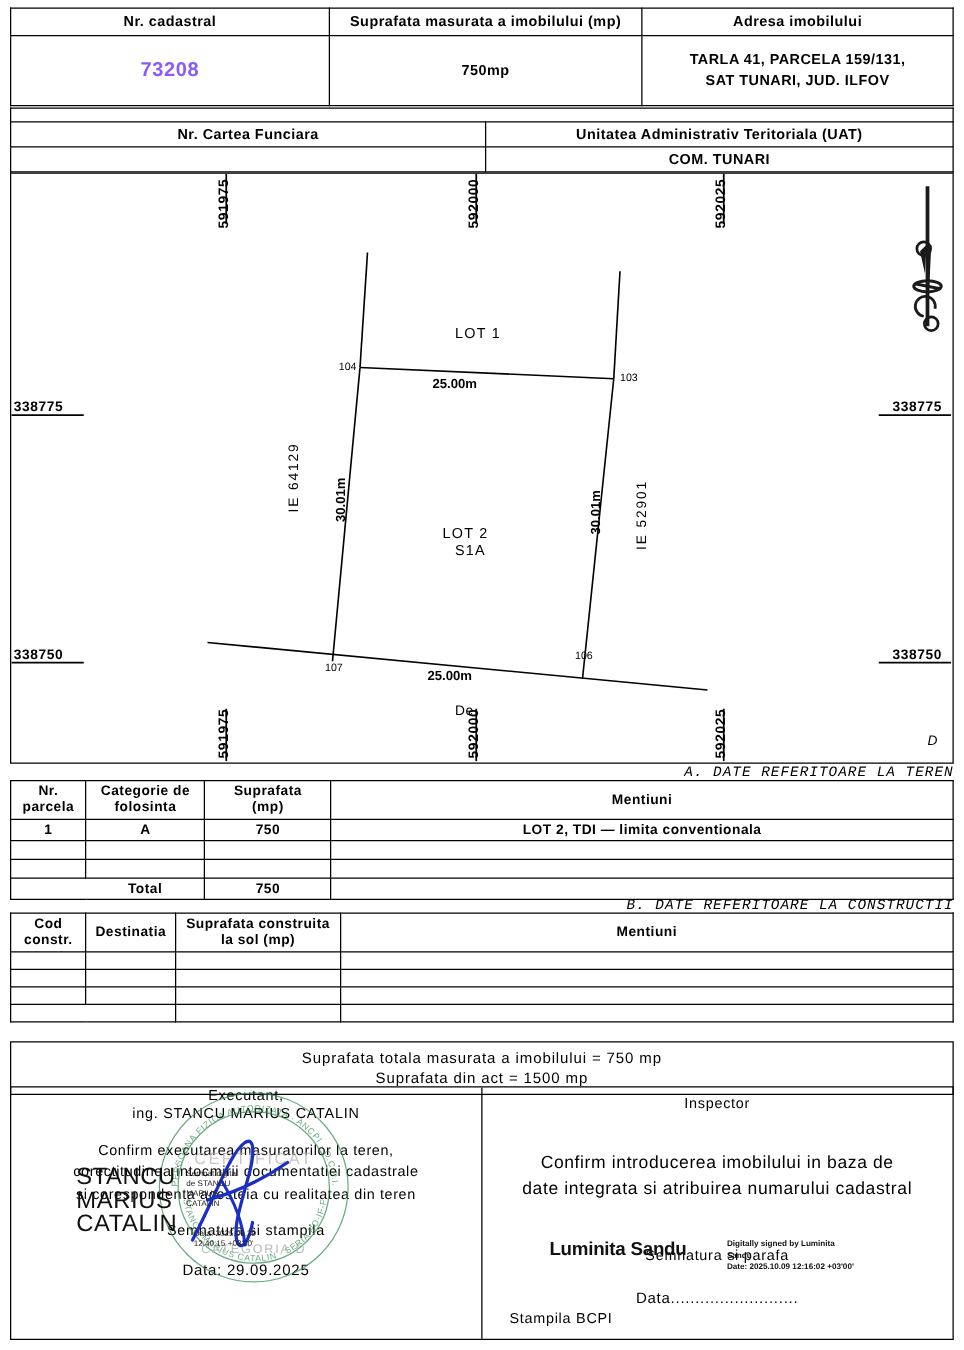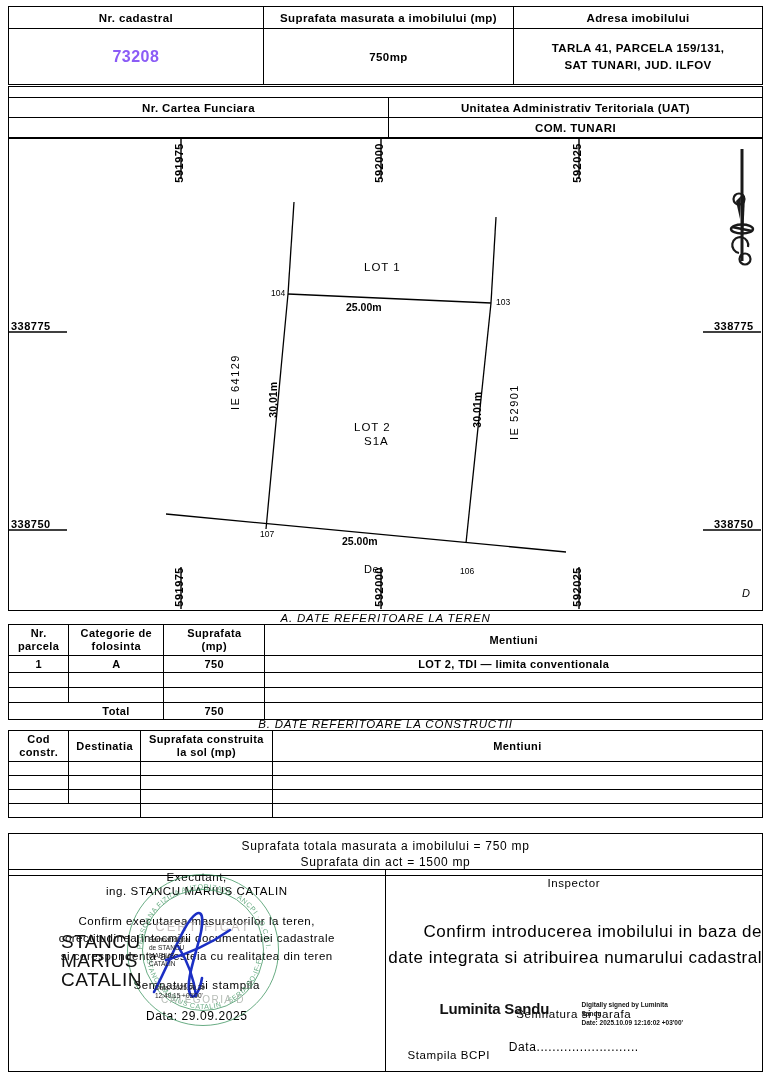--- a/index.html
+++ b/index.html
@@ -132,24 +132,25 @@
   .d-label {
     position: absolute;
     font-size: 11px;
     font-style: italic;
   }
 
   
   .sec-cap {
     position: absolute;
     width: 755px; left: 8px;
-    text-align: center;
+    text-align: right;
     font-style: italic;
     font-size: 11.5px;
     letter-spacing: 0.8px;
+    font-family: Liberation Mono, monospace;
   }
 
   
   .tblA-wrap { position: absolute; left: 8px; top: 624px; width: 755px; }
   .tblA-wrap td { height: 13px; font-size: 11px; }
   .tblA-wrap tr.hdr td { height: 26px; line-height: 1.2; }
   .tblA-wrap tr.data td { height: 15px; }
 
   
   .tblB-wrap { position: absolute; left: 8px; top: 730px; width: 755px; }
@@ -184,21 +185,21 @@
   }
   .sig-left  { width: 50%; border-right: 1.6px solid #000; }
   .sig-right { width: 50%; }
   .sig-title { font-size: 11.5px; letter-spacing: 0.6px; margin-top: 1px; text-align: center; }
   .sig-name  { font-size: 11.5px; letter-spacing: 0.6px; margin-top: 2px; }
   .sig-body  { font-size: 11.5px; letter-spacing: 0.5px; line-height: 1.5; margin-top: 16px; }
   .sig-foot  { font-size: 11.5px; letter-spacing: 0.6px; margin-top: 14px; }
   .sig-date  { font-size: 12px; letter-spacing: 0.6px; margin-top: 18px; }
 
   .insp-title { font-size: 11.5px; letter-spacing: 0.6px; margin-top: 7px; }
-  .insp-body  { font-size: 17px; letter-spacing: 0.5px; line-height: 1.5; margin-top: 30px; text-align: right; }
+  .insp-body  { font-size: 14px; letter-spacing: 0.5px; line-height: 1.5; margin-top: 30px; }
   .insp-sig   { position: relative; margin-top: 30px; height: 26px; }
   .insp-data  { font-size: 12px; letter-spacing: 0.6px; margin-top: 14px; }
   .insp-stamp {
     position: absolute; left: 22px; bottom: 10px;
     font-size: 11.5px; letter-spacing: 0.6px;
   }
 
   
   .stamp {
     position: absolute;
@@ -368,21 +369,21 @@
     <div class="maplabel" style="left:355px; top:122px;">LOT  1</div>
     <div class="maplabel" style="left:345px; top:282px;">LOT  2</div>
     <div class="maplabel" style="left:355px; top:296px;">S1A</div>
 
     <div class="ielabel" style="left:220px; top:215px;">IE  64129</div>
     <div class="ielabel" style="left:499px; top:245px;">IE  52901</div>
 
     <div class="ptnum" style="left:262px; top:149px;">104</div>
     <div class="ptnum" style="left:487px; top:158px;">103</div>
     <div class="ptnum" style="left:251px; top:390px;">107</div>
-    <div class="ptnum" style="left:451px; top:427px;">106</div>
+    <div class="ptnum" style="left:451px; top:380px;">106</div>
 
     <div class="dimlabel" style="left:337px; top:162px;">25.00m</div>
     <div class="dimlabel" style="left:333px; top:396px;">25.00m</div>
     <div class="dimlabel-v" style="left:258px; top:243px;">30.01m</div>
     <div class="dimlabel-v" style="left:462px; top:253px;">30.01m</div>
 
     <div class="de-label" style="left:355px; top:424px;">De</div>
     <div class="d-label" style="left:733px; top:448px;">D</div>
   </div>
 

